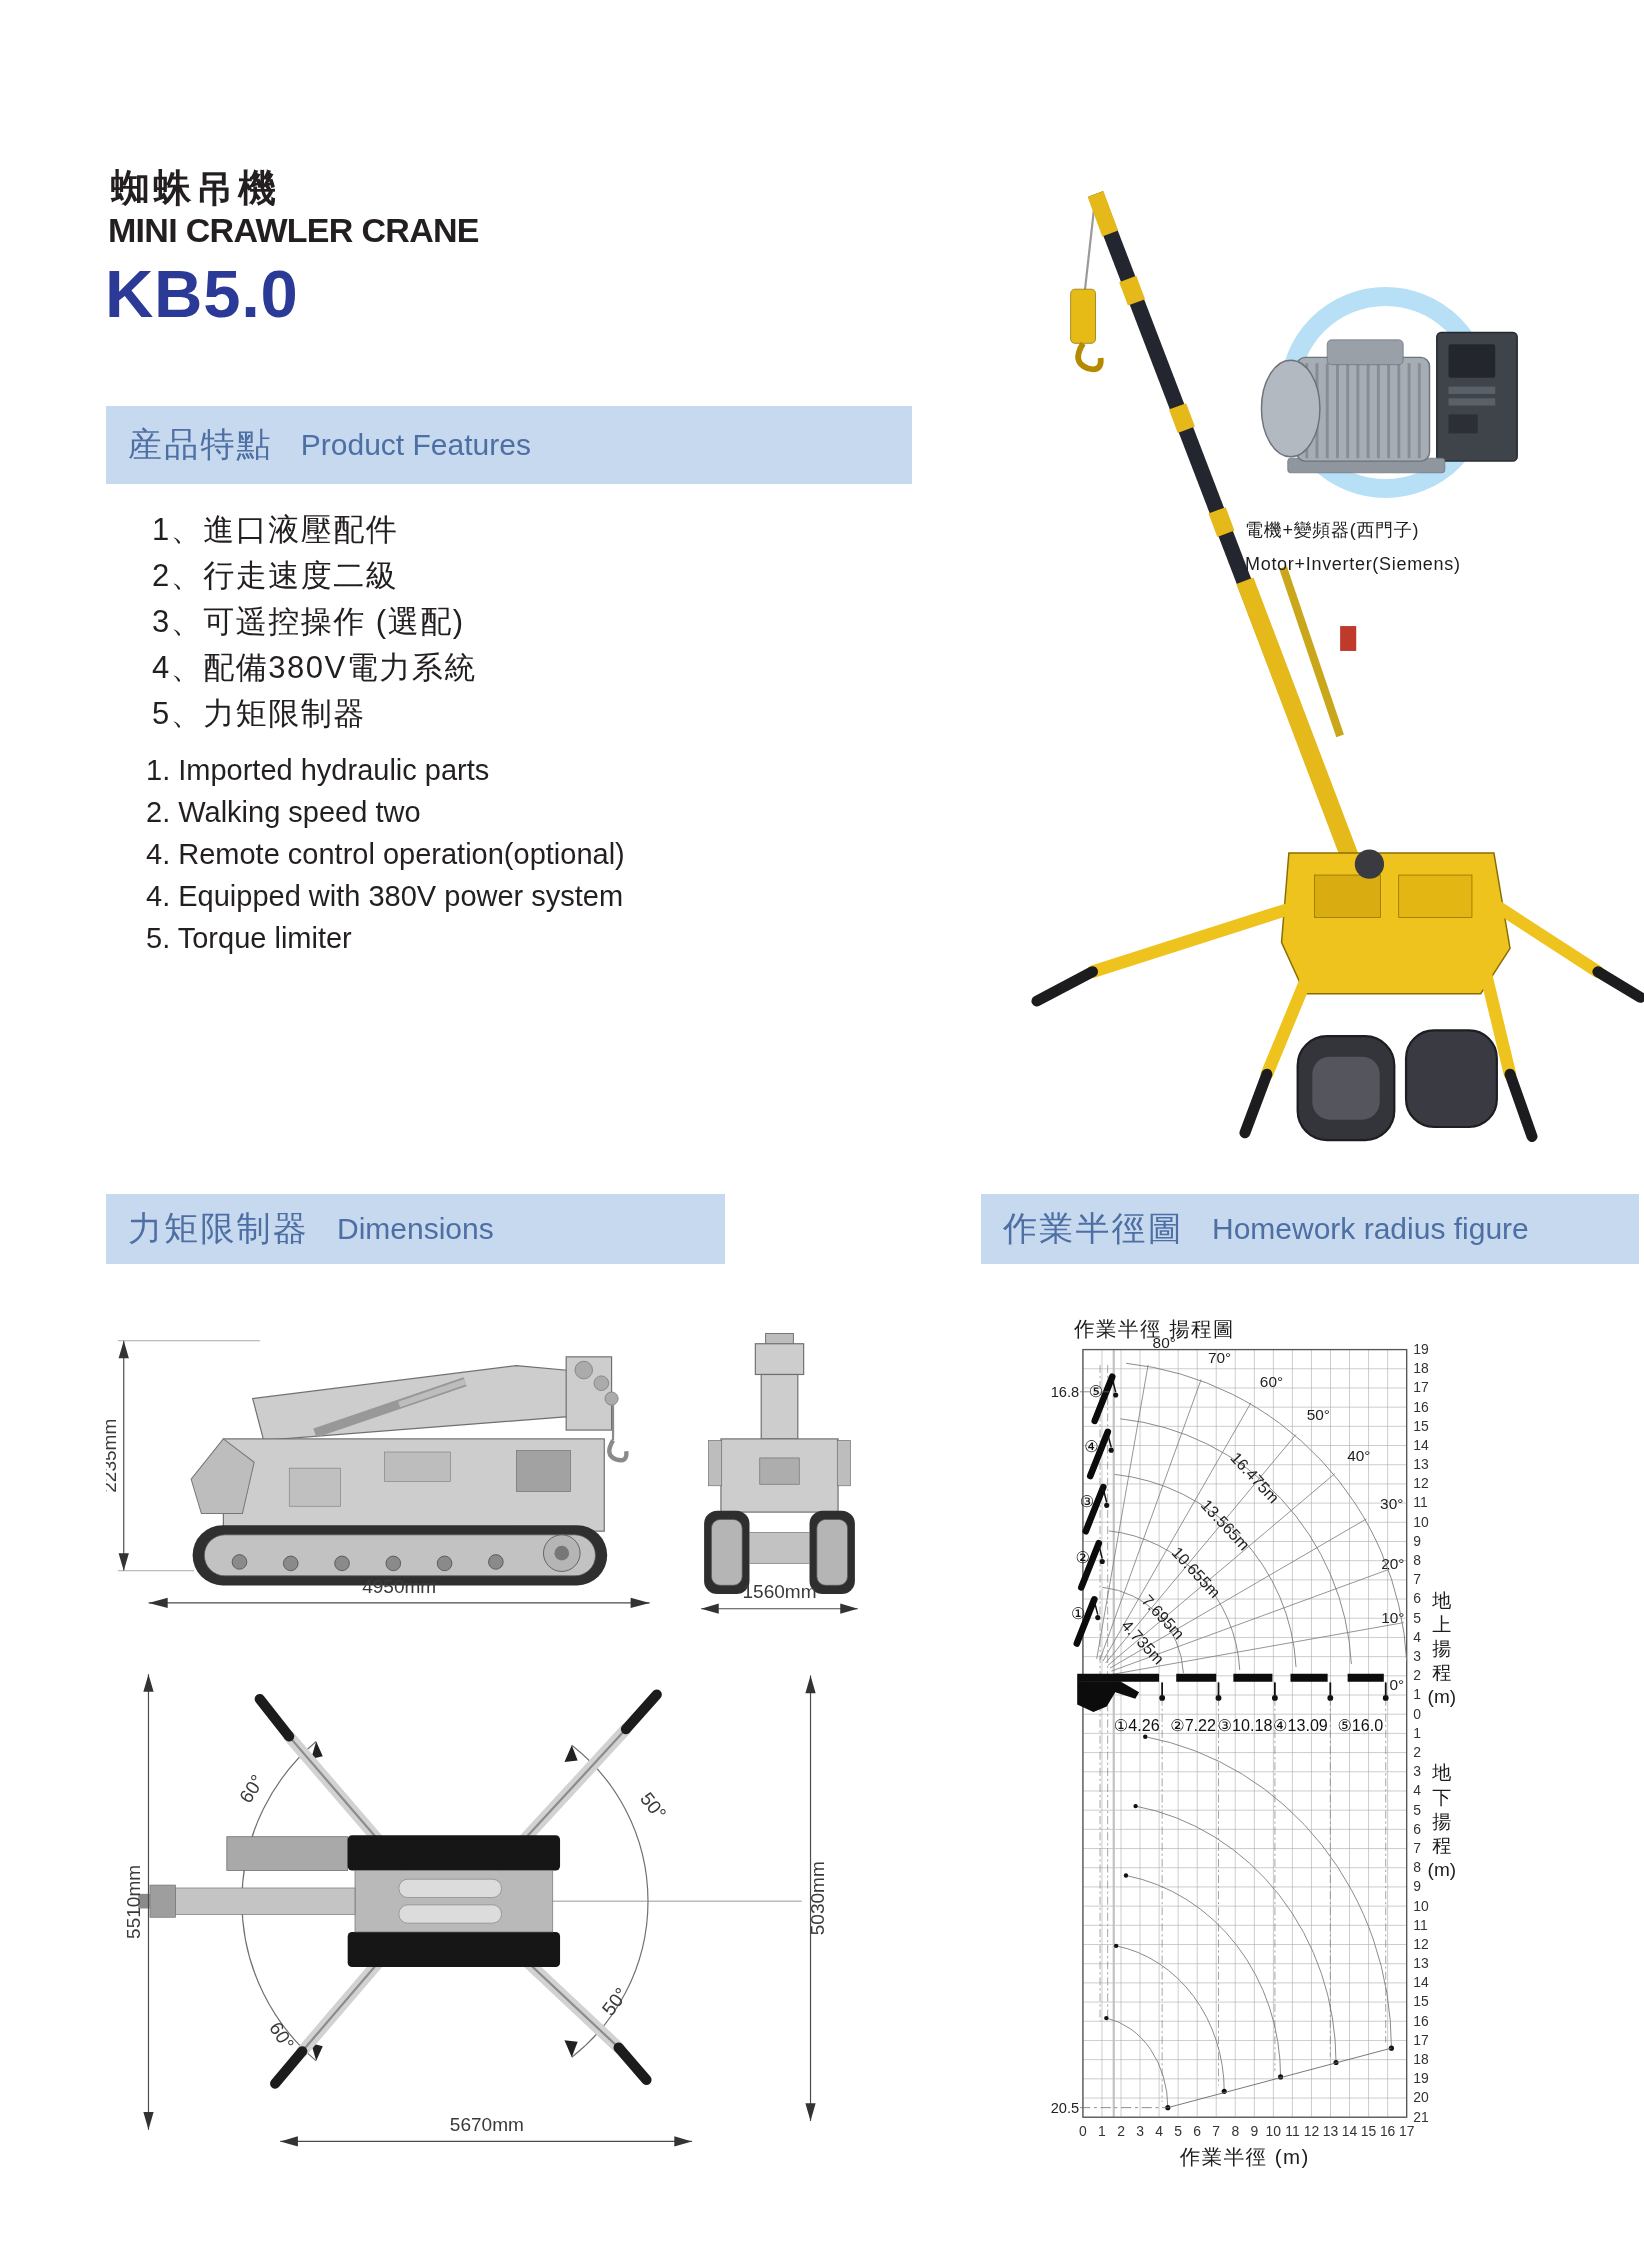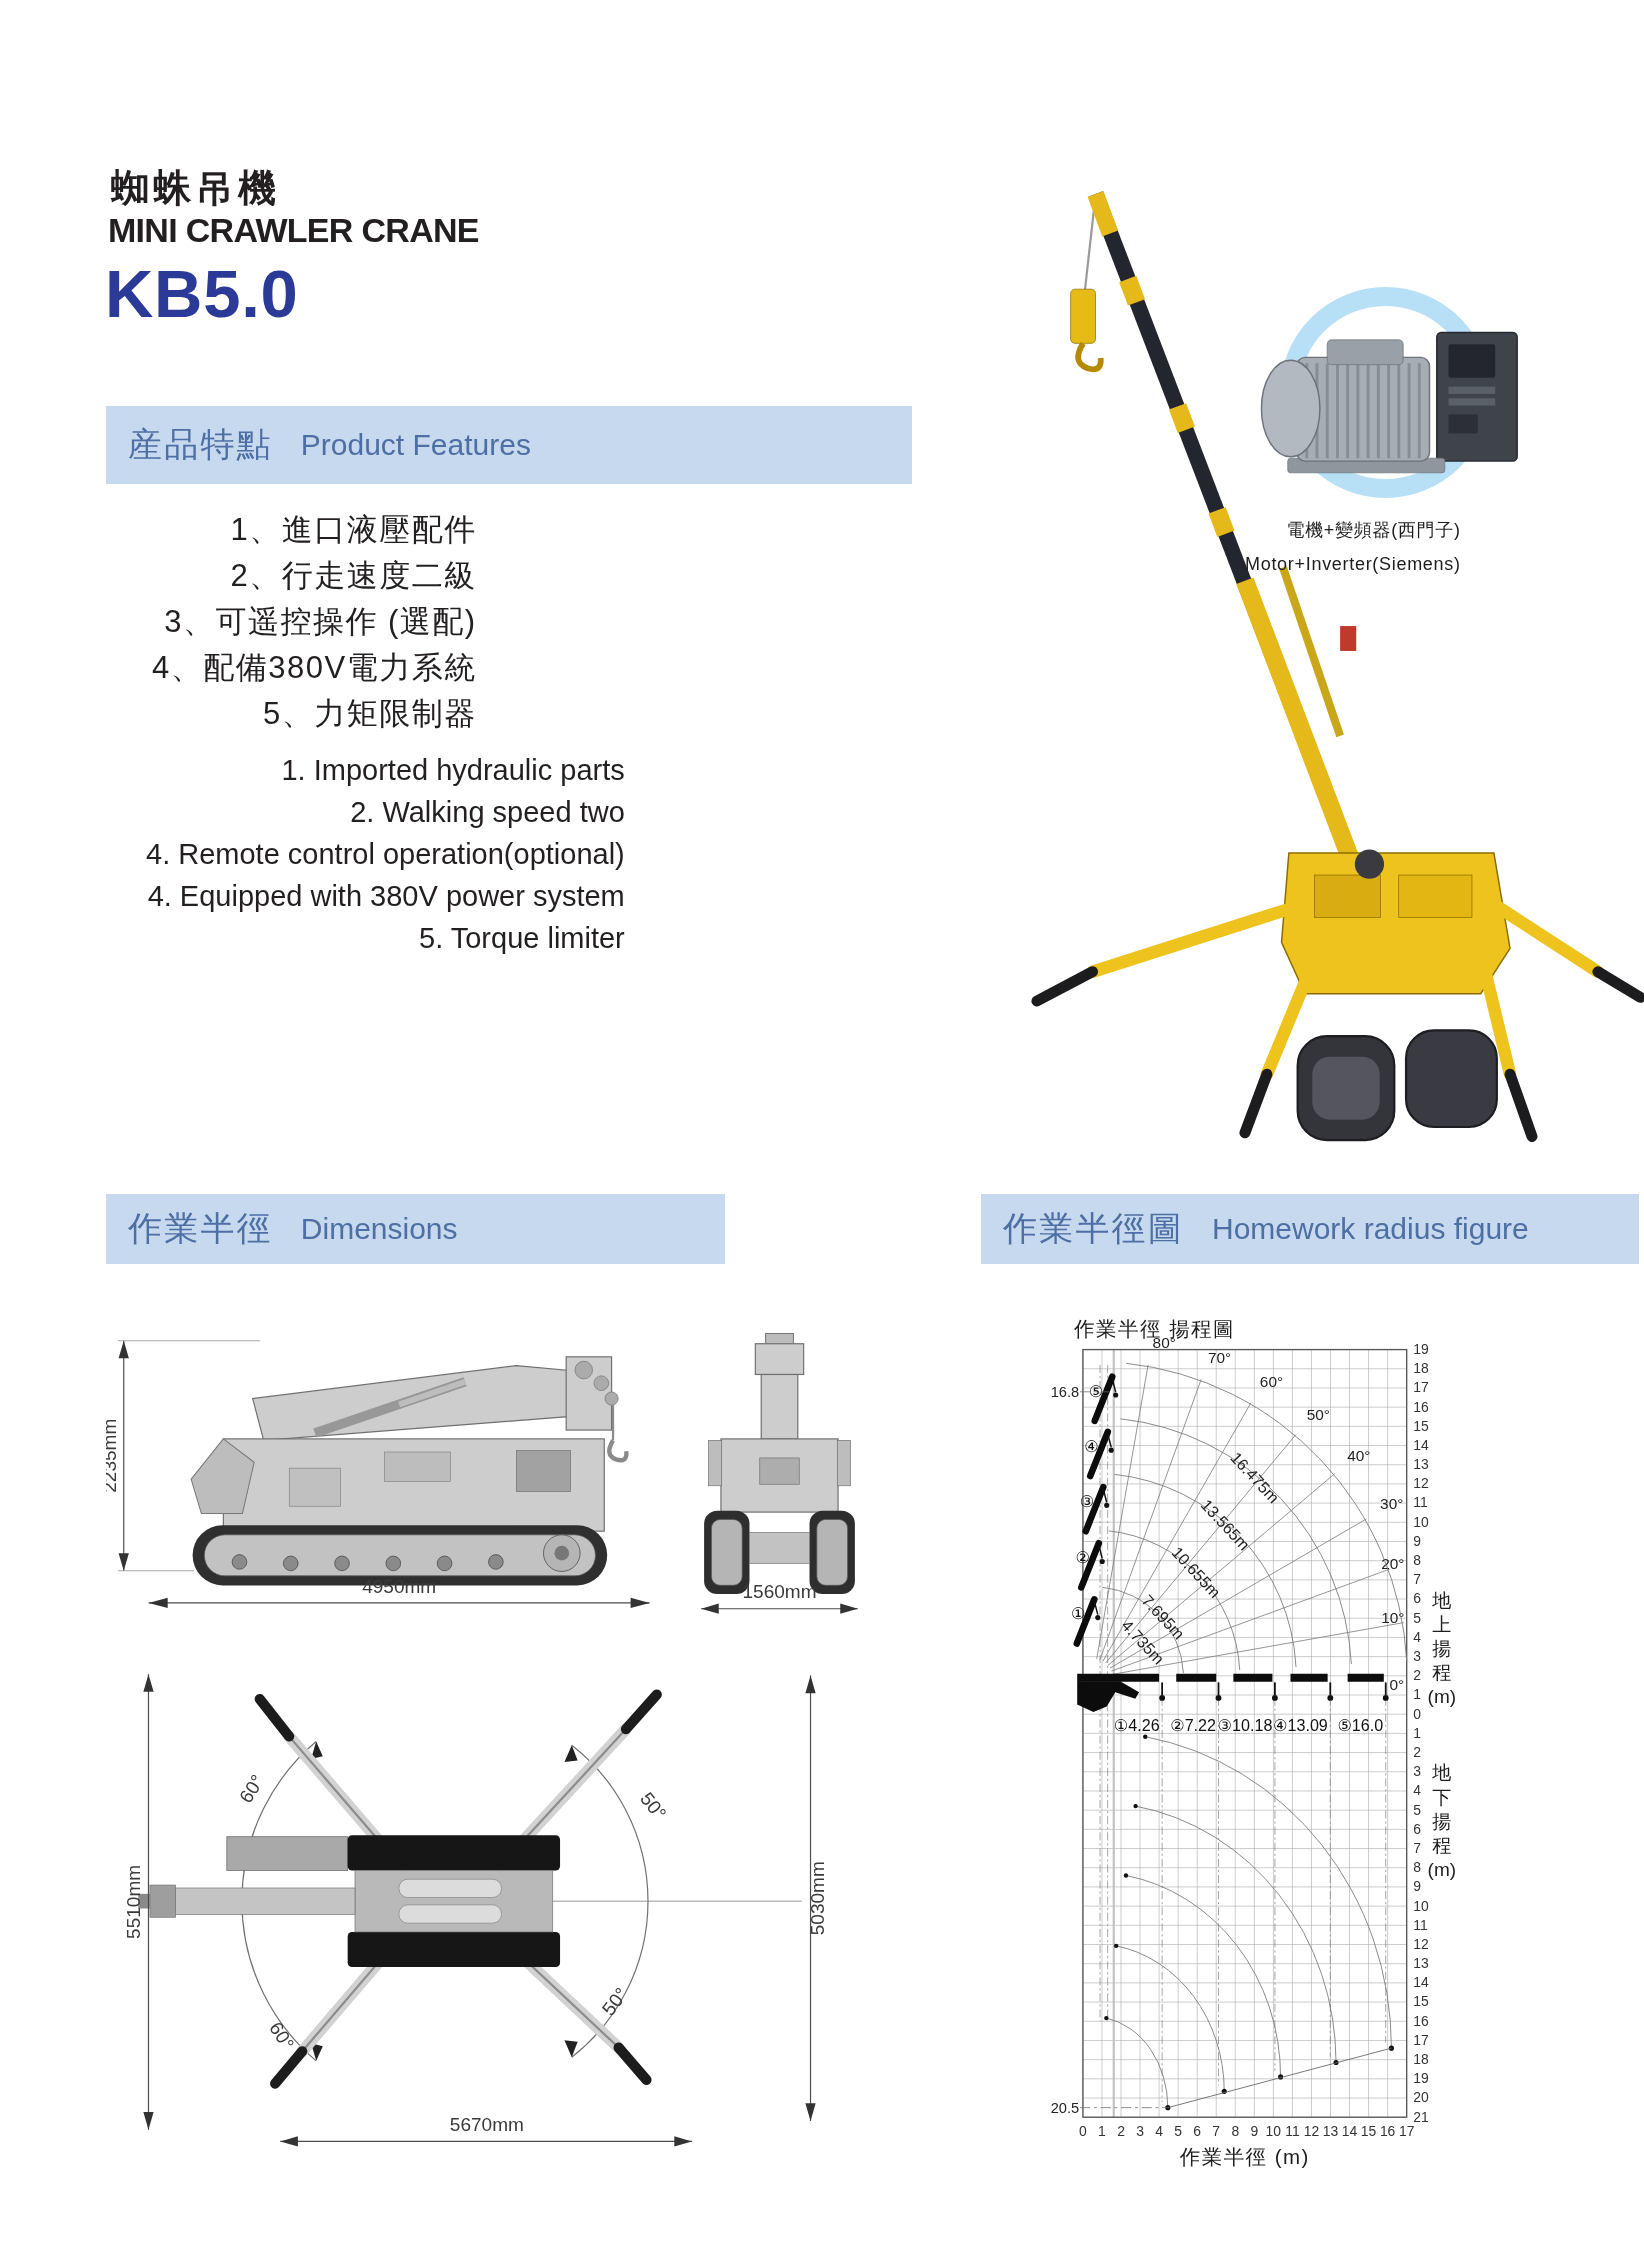--- a/index.html
+++ b/index.html
@@ -1,17 +1,17 @@
 <!DOCTYPE html>
 <html style="font-size:11.7px"><head>
 <meta charset="utf-8">
 <style>
   html,body{margin:0;padding:0;background:#ffffff;}
   body{font-family:"Liberation Sans", sans-serif;color:#231f20;}
-  #page{position:relative;width:1645px;height:2250px;background:#ffffff;overflow:hidden;text-align:right;}
+  #page{position:relative;width:1645px;height:2250px;background:#ffffff;overflow:hidden;}
   .abs{position:absolute;}
   
   .title-zh{font-size:38px;font-weight:bold;letter-spacing:4.4px;color:#231f20;}
   .title-en{font-size:34px;font-weight:600;letter-spacing:-0.7px;color:#231f20;}
   .model{font-size:67px;font-weight:bold;color:#2b3a96;letter-spacing:0.7px;}
   
   .bar{background:#c6d9ee;display:flex;align-items:center;gap:28px;padding-left:22px;box-sizing:border-box;}
   .bar .zh{font-size:34px;color:#4e6fa4;font-weight:500;letter-spacing:2.2px;}
   .bar .en{font-size:30px;color:#4e6fa4;letter-spacing:0px;}
   
@@ -144,21 +144,21 @@
       <rect x="112" y="34" width="104" height="34" rx="6" fill="#9aa0a8" stroke="#6d737b"></rect>
       <ellipse cx="62" cy="128" rx="40" ry="66" fill="#b3b9c1" stroke="#6d737b" stroke-width="2"></ellipse>
     </g>
   </svg>
   <div class="abs motor-caption" style="left:1245px;top:513px;">
     <div>電機+變頻器(西門子)</div>
     <div>Motor+Inverter(Siemens)</div>
   </div>
 
   <div class="abs bar" style="left:106px;top:1194px;width:619px;height:70px;">
-    <span class="zh">作業半徑</span>
+    <span class="zh">力矩限制器</span>
     <span class="en">Dimensions</span>
   </div>
   <div class="abs bar" style="left:981px;top:1194px;width:658px;height:70px;">
     <span class="zh">作業半徑圖</span>
     <span class="en">Homework radius figure</span>
   </div>
 
   <svg class="abs" style="left:106px;top:1329px;" width="579" height="293" viewBox="0 0 790 400">
 
     <g>

